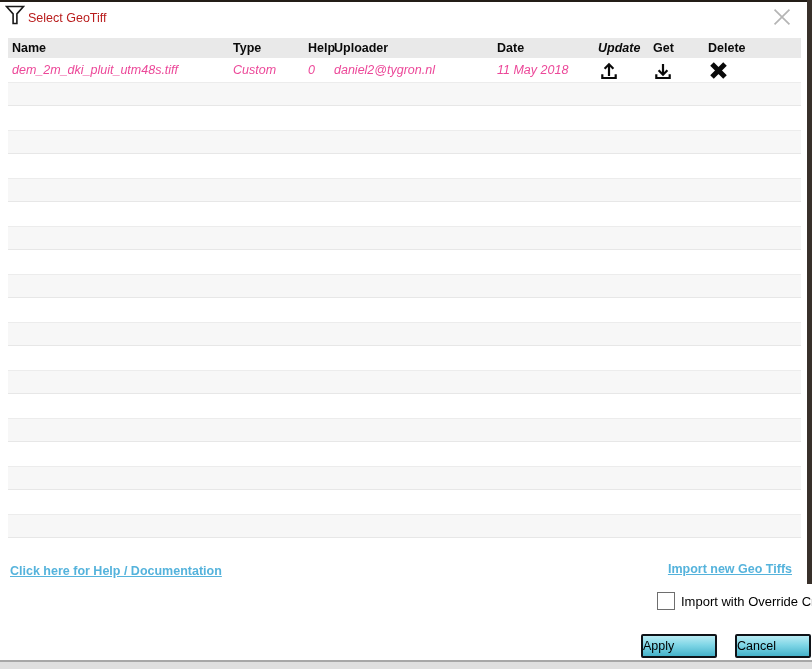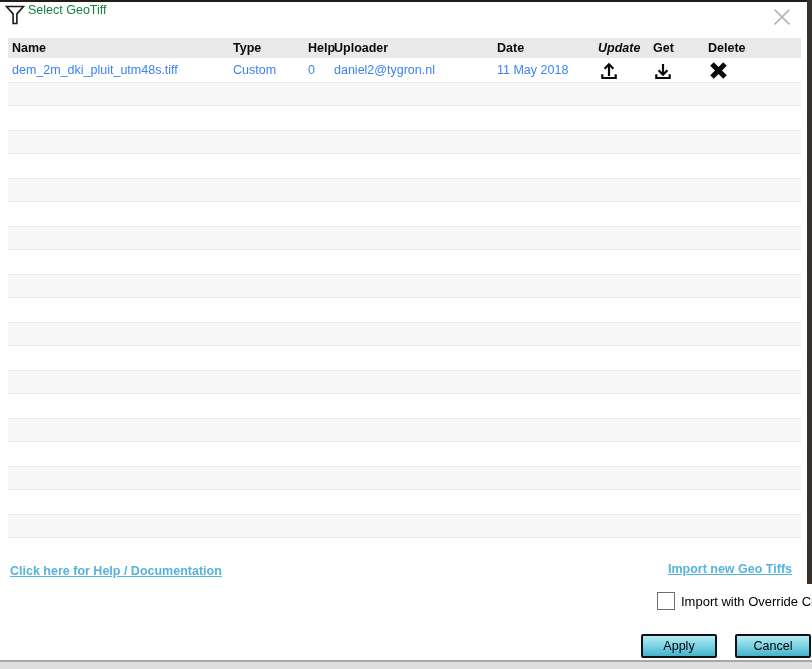--- a/index.html
+++ b/index.html
@@ -9,30 +9,30 @@
   }
   
   .edge-top{position:absolute;left:0;top:0;width:812px;height:2px;background:#231d17;}
   .edge-right{position:absolute;left:807px;top:0;width:5px;height:584px;background:#38302a;}
   .frame-bottom-line{position:absolute;left:0;top:660px;width:812px;height:2px;background:#a7a7a7;}
   .frame-bottom-fill{position:absolute;left:0;top:662px;width:812px;height:7px;background:#dfdfdf;}
 
   
   .titlebar{position:absolute;left:0;top:2px;width:807px;height:32px;background:#fff;}
   .title-icon{position:absolute;left:5px;top:3px;width:20px;height:20px;}
-  .title-text{position:absolute;left:28px;top:0;font-size:12.5px;color:#15803d;line-height:16px;}
+  .title-text{position:absolute;left:28px;top:8px;font-size:12.5px;color:#b91c1c;line-height:16px;}
   .close-btn{position:absolute;left:773px;top:6px;width:18px;height:18px;cursor:pointer;}
 
   
   .table{position:absolute;left:8px;top:38px;width:793px;}
   .thead{position:relative;height:20px;background:var(--header-bg,#e9e9e9);}
   .thead span{position:absolute;top:0;line-height:20px;font-size:12.5px;font-weight:bold;color:#0a0a0a;white-space:nowrap;}
   .row{position:relative;height:24px;box-sizing:border-box;background:#fff;}
   .row.alt{background:var(--row-alt-bg,#f7f7f7);border-top:1px solid #ececec;border-bottom:1px solid #e7e7e7;}
-  .row span.cell{position:absolute;top:0;line-height:24px;font-size:12.5px;color:#3b82f6;white-space:nowrap;}
+  .row span.cell{position:absolute;top:0;line-height:24px;font-size:12.5px;color:#ec4899;white-space:nowrap;font-style:italic;}
   .col-name{left:4px;}
   .col-type{left:225px;}
   .col-used{left:300px;}
   .col-uploader{left:326px;}
   .col-date{left:489px;}
   .col-update{left:590px;font-style:italic;}
   .col-get{left:645px;}
   .col-delete{left:700px;}
   .icon-cell{position:absolute;top:2px;width:22px;height:20px;cursor:pointer;display:flex;align-items:center;justify-content:center;}
   .icon-update{left:590px;}
@@ -43,21 +43,21 @@
   .link{position:absolute;font-size:12.5px;color:var(--link,#55b3dc);text-decoration:underline;cursor:pointer;white-space:nowrap;font-weight:bold;}
   .help-link{left:10px;top:564px;}
   .import-link{top:562px;right:20px;}
   .checkbox{position:absolute;left:657px;top:592px;width:16px;height:16px;background:#fff;border:1px solid #6e6e6e;cursor:pointer;}
   .checkbox-label{position:absolute;left:681px;top:594px;font-size:13px;color:#000;white-space:nowrap;}
   .btn{
     position:absolute;top:634px;height:24px;box-sizing:border-box;
     border:2px solid #0f1318;border-radius:2px;
     background:linear-gradient(to bottom,var(--button-top,#b9ebf3) 0%,#7fd6e6 45%,var(--button-bottom,#45b2ca) 100%);
     font-family:"Liberation Sans","DejaVu Sans",sans-serif;font-size:12.5px;color:#000;
-    text-align:center;line-height:19px;cursor:pointer;padding:0;
+    text-align:left;line-height:19px;cursor:pointer;padding:0;
   }
   .btn-apply{left:641px;width:76px;}
   .btn-cancel{left:735px;width:76px;}
   svg{display:block;}
 </style>
 </head>
 <body>
 
 <div id="screen">
 

